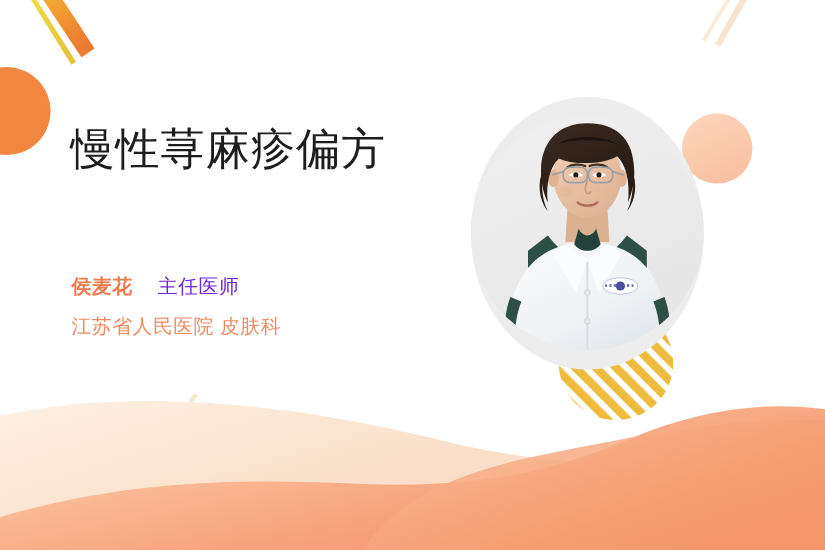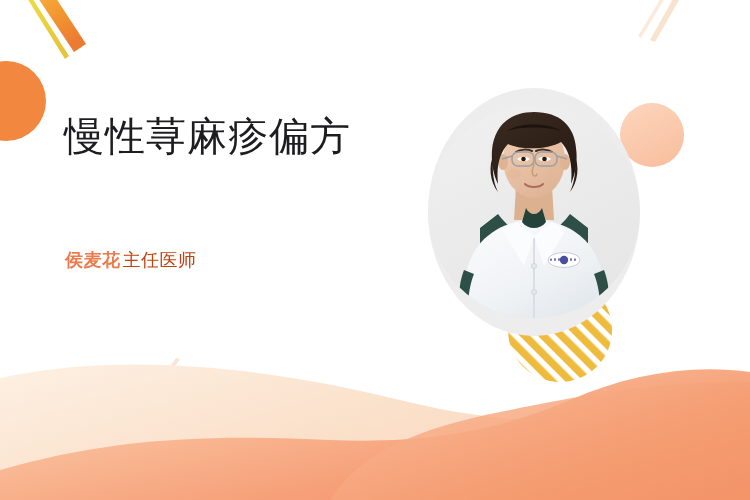--- a/index.html
+++ b/index.html
@@ -58,23 +58,23 @@
     color: #ef8b62;
     letter-spacing: 0.5px;
   }
   .doc-name {
     font-weight: bold;
     color: #ec7b4e;
     letter-spacing: 0.5px;
     margin-top: 19px;
   }
   .doc-title {
-    color: #c2410c;
+    color: #6d28d9;
     letter-spacing: 0.5px;
-    margin-left: 2px;
+    margin-left: 23px;
   }
 
   
   .portrait-wrap {
     position: absolute;
     left: 428px;
     top: 88px;
     width: 212px;
     height: 248px;
   }
@@ -269,14 +269,15 @@
       </svg>
     </div>
   </div>
 
   <div class="title">慢性荨麻疹偏方</div>
 
   <div class="doctor-line-1">
     <span class="doc-name">侯麦花</span><span class="doc-title">主任医师</span>
   </div>
 
+  <div class="doctor-line-2">江苏省人民医院  皮肤科</div>
 
 </div>
 
 </body></html>

